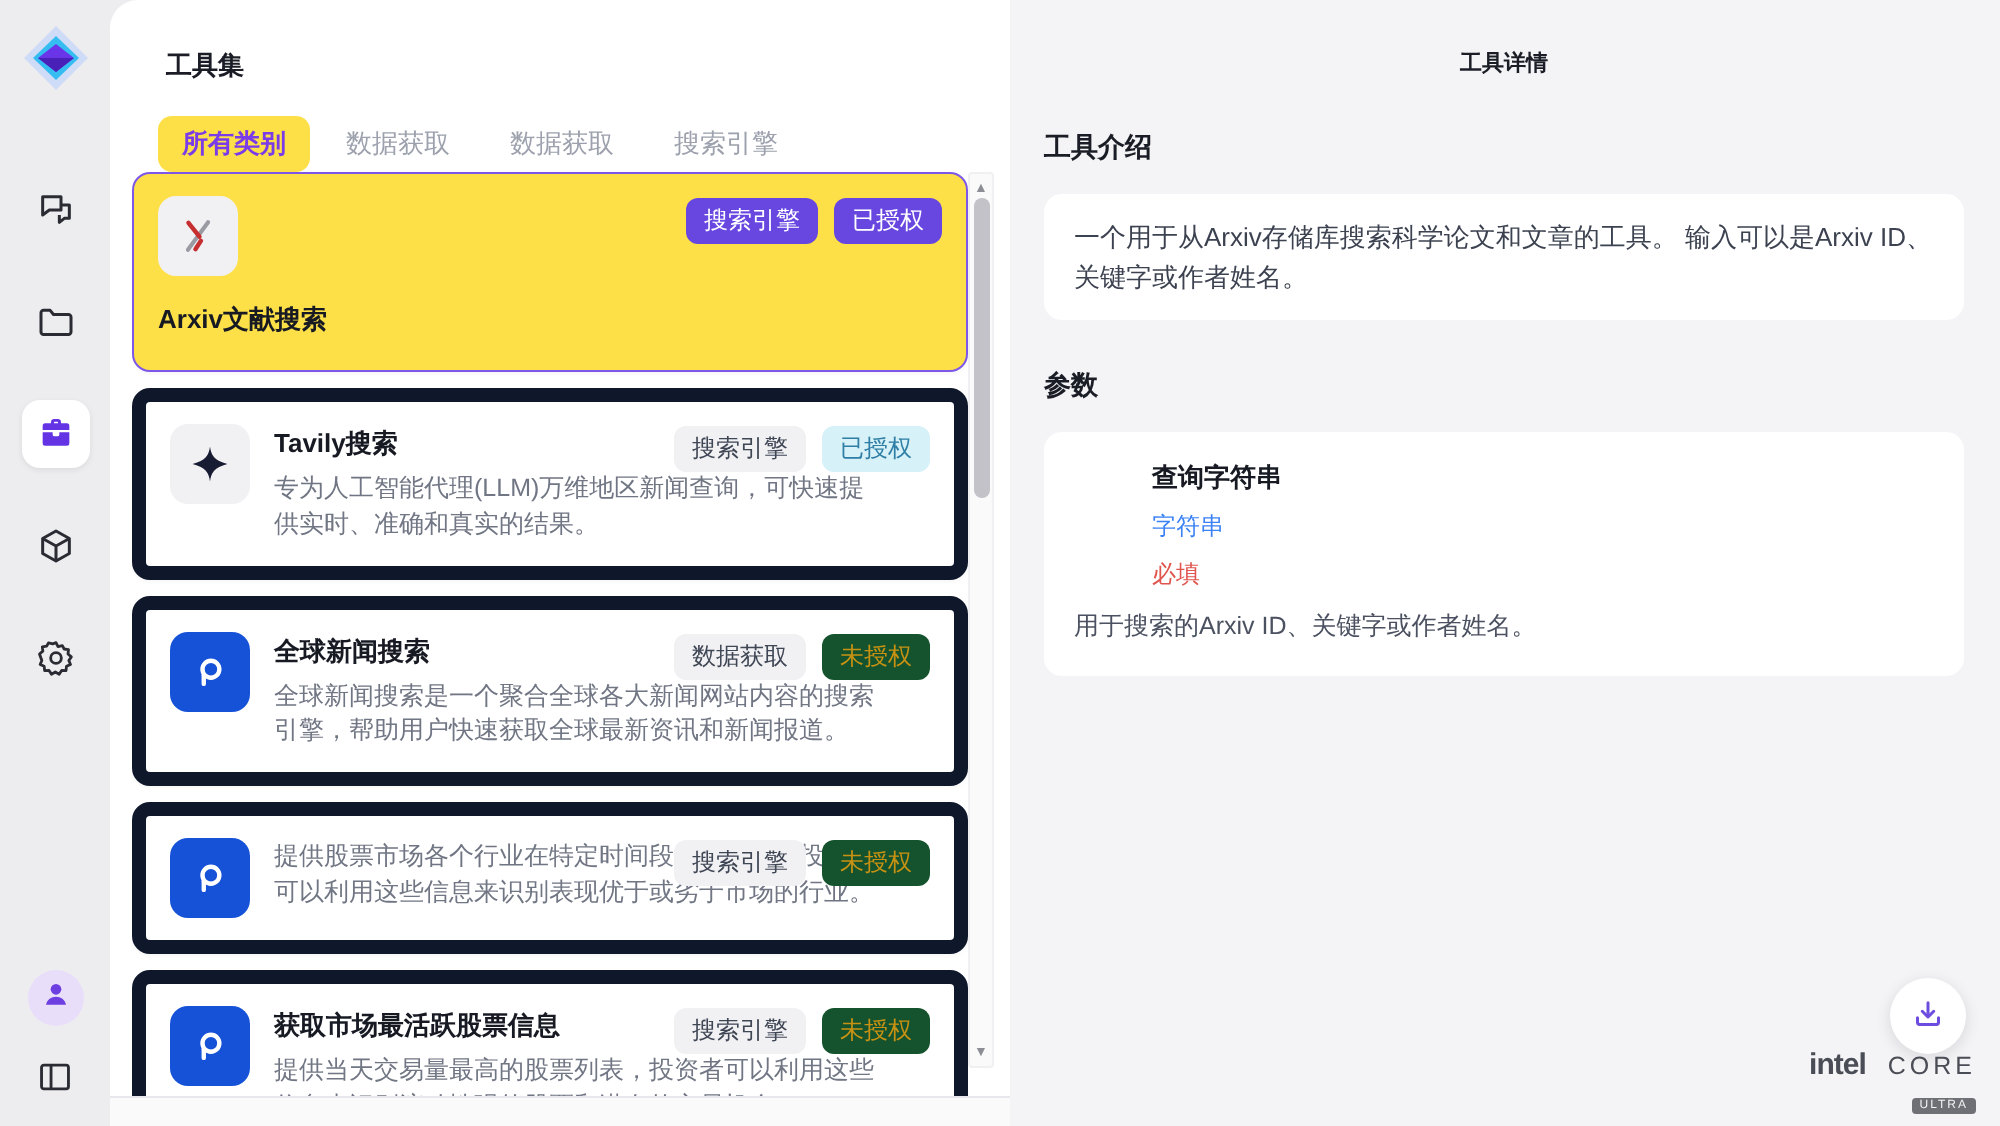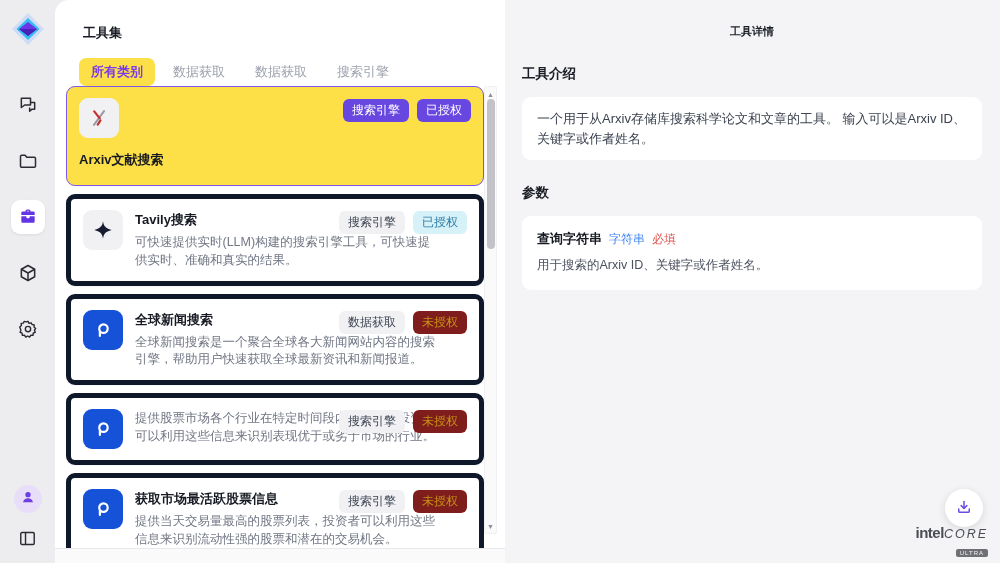--- a/index.html
+++ b/index.html
@@ -41,39 +41,39 @@
     border: none; background: transparent; font-family: inherit;
     font-size: 13px; color: #9ca1ad; padding: 5px 12px; border-radius: 7px; cursor: pointer;
   }
   .tab.active { background: #fde047; color: #7a3ce8; font-weight: bold; }
 
   .card-list {
     position: absolute; left: 11px; top: 86px; width: 418px; height: 462px;
     display: flex; flex-direction: column; gap: 8px; overflow: hidden;
   }
   .card {
-    position: relative; background: #ffffff; border: 5px solid #0f172a; border-radius: 9px;
+    position: relative; background: #ffffff; border: 7px solid #0f172a; border-radius: 9px;
     padding: 11px 12px; display: flex; gap: 12px; cursor: pointer; flex: none;
     box-shadow: 0 1px 2px rgba(25,28,40,.04);
   }
   .card.selected { border: 1.5px solid #7d57e8; background: #fde047; flex-direction: column; }
   .card-icon {
     width: 40px; height: 40px; border-radius: 9px; background: #f1f1f4; flex: none;
     display: flex; align-items: center; justify-content: center;
   }
   .card-icon.blue { background: #1652d8; }
   .card-body { flex: 1; min-width: 0; padding-top: 1px; }
   .card-title { font-size: 13px; font-weight: bold; color: #171a23; margin-bottom: 5px; }
   .card-desc { font-size: 12.5px; line-height: 1.42; color: #717684; max-width: 300px; }
   .card-badges { position: absolute; right: 12px; top: 12px; display: flex; gap: 8px; }
   .badge { font-size: 12px; padding: 3px 9px; border-radius: 6px; white-space: nowrap; }
   .badge--solid  { background: #6847e1; color: #ffffff; }
   .badge--neutral{ background: #f1f1f4; color: #3f4654; }
   .badge--cyan   { background: #d6f1f7; color: #2e7ea6; }
-  .badge--amber  { background: #7f1d1d; color: #c79113; }
+  .badge--amber  { background: #14532d; color: #c79113; }
 
   
   .scrollbar {
     position: absolute; left: 429px; top: 86px; width: 13px; height: 448px;
     background: #fafafb; border: 1px solid #f0f0f2; border-radius: 2px;
   }
   .sb-arrow { position: absolute; left: 0; width: 100%; height: 12px; color: #8d8d96; font-size: 7px;
     display: flex; align-items: center; justify-content: center; cursor: pointer; }
   .sb-arrow.up { top: 1px; }
   .sb-arrow.down { bottom: 1px; }
@@ -84,39 +84,39 @@
     position: absolute; left: 505px; top: 0; width: 495px; height: 563px;
     background: #f4f4f6; padding: 24px 18px 0 17px;
   }
   .details-title { font-size: 11px; font-weight: bold; margin-bottom: 26px; text-align: center; }
   .section-heading { font-size: 13.5px; font-weight: bold; margin-bottom: 14px; }
   .info-box {
     background: #ffffff; border-radius: 9px; padding: 12px 15px; margin-bottom: 24px;
     font-size: 13px; color: #3c4250; line-height: 1.5;
   }
   .param-box { background: #ffffff; border-radius: 9px; padding: 14px 15px 16px; }
-  .param-head { display: flex; align-items: baseline; gap: 7px; margin-bottom: 9px; }
+  .param-head { display: flex; align-items: baseline; gap: 7px; margin-bottom: 9px; flex-direction: column; }
   .param-name { font-size: 13px; font-weight: bold; color: #171a23; }
   .param-type { font-size: 12px; color: #3b82f6; }
-  .param-required { font-size: 12px; color: #e0564f; }
+  .param-required { font-size: 12px; color: #e0564f; margin-left: 39px; }
   .param-desc { font-size: 12.5px; color: #4b5160; }
 
   
   .download-fab {
     position: absolute; left: 945px; top: 489px; width: 38px; height: 38px; border-radius: 50%;
     background: #ffffff; box-shadow: 0 2px 8px rgba(20,20,40,.12); border: none;
     display: flex; align-items: center; justify-content: center; cursor: pointer;
   }
   .brand {
     position: absolute; right: 12px; top: 524px; text-align: right; color: #50535c;
     user-select: none;
   }
-  .brand-line { display: flex; align-items: baseline; gap: 0; justify-content: flex-start; }
+  .brand-line { display: flex; align-items: baseline; gap: 11px; justify-content: flex-start; }
   .brand-intel { font-size: 15px; font-weight: bold; letter-spacing: -0.5px; color: #4a4d55; }
-  .brand-core { font-size: 12.5px; letter-spacing: 2px; color: #4a4d55; font-style: italic; }
+  .brand-core { font-size: 12.5px; letter-spacing: 2px; color: #4a4d55; }
   .brand-badge {
     display: inline-block; margin-top: 1px; background: #6e7076; color: #f2f2f2;
     font-size: 6px; letter-spacing: 1px; padding: 1px 4px; border-radius: 2px;
   }
 
   
   .bottom-strip {
     position: absolute; left: 55px; top: 548px; width: 945px; height: 15px;
     background: #fafafb; border-top: 1px solid #e7e7ec;
   }
@@ -221,21 +221,21 @@
     </div>
   </div>
       <div class="card">
     <span class="card-icon">
           <svg width="22" height="22" viewBox="0 0 24 24" fill="#181c33">
             <path d="M12 2.5c.7 4.8 2.2 7.6 9.5 9.5-7.3 1.9-8.8 4.7-9.5 9.5-.7-4.8-2.2-7.6-9.5-9.5 7.3-1.9 8.8-4.7 9.5-9.5z"></path>
           </svg>
         </span>
     <div class="card-body">
       <div class="card-title">Tavily搜索</div>
-      <div class="card-desc">可快速提供实时(LLM)构建的搜索引擎工具，可快速提供实时、准确和真实的结果。</div>
+      <div class="card-desc">专为人工智能代理(LLM)万维地区新闻查询，可快速提供实时、准确和真实的结果。</div>
     </div>
     <div class="card-badges">
       <span class="badge badge--neutral">搜索引擎</span>
       <span class="badge badge--cyan">已授权</span>
     </div>
   </div>
       <div class="card">
     <span class="card-icon blue">
           <svg width="22" height="22" viewBox="0 0 24 24" fill="none" stroke="#ffffff" stroke-width="2.4" stroke-linecap="round">
             <circle cx="12.5" cy="10.5" r="4.6"></circle>

